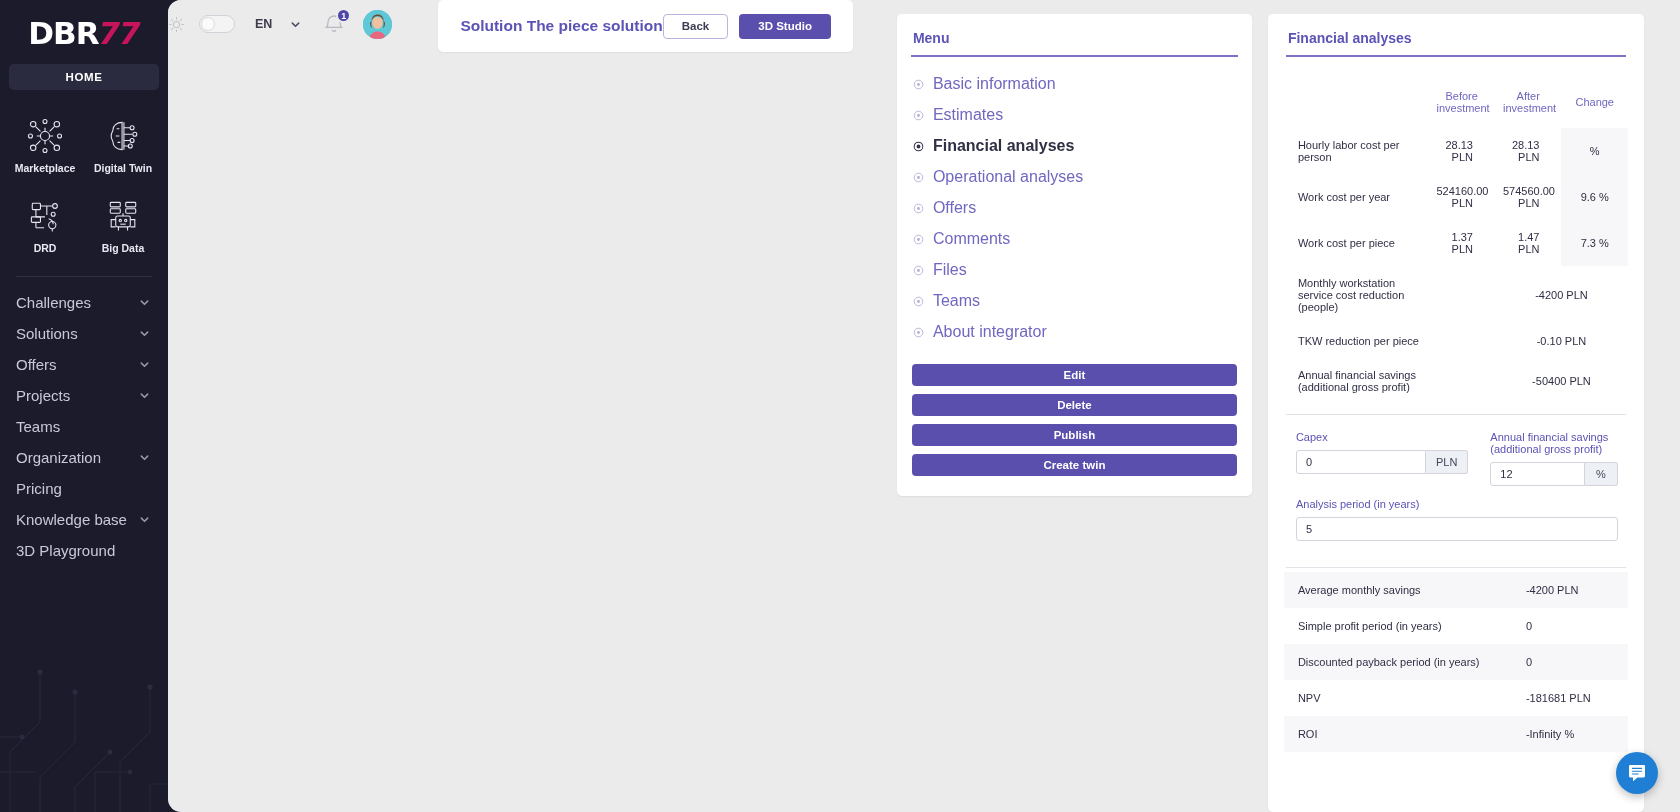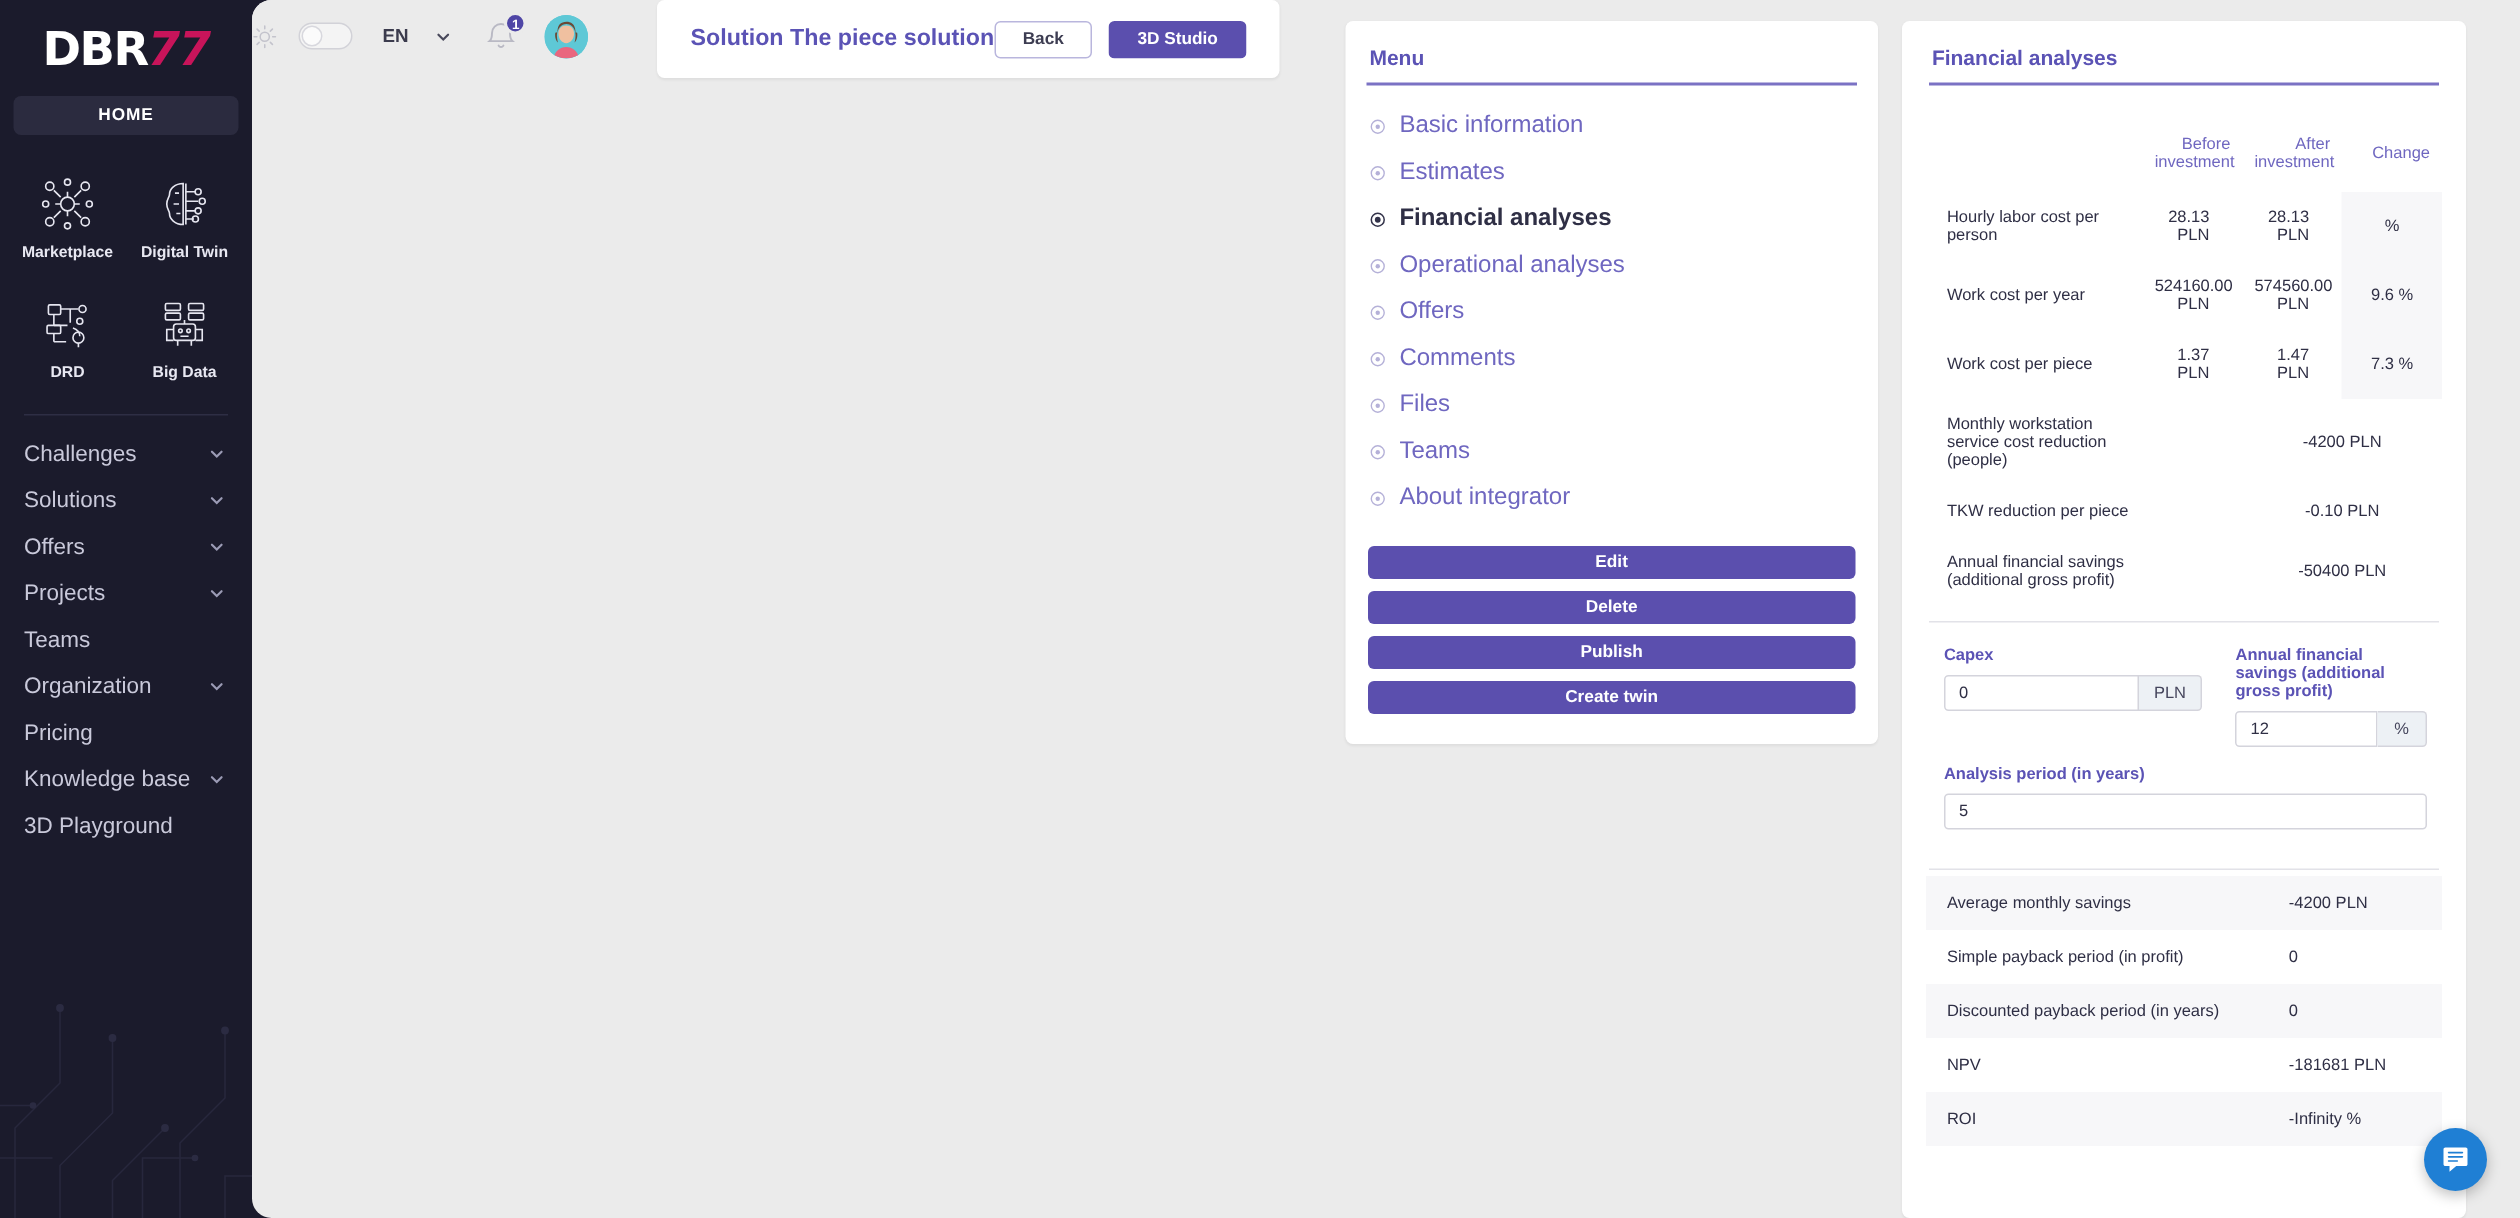--- a/index.html
+++ b/index.html
@@ -125,37 +125,37 @@
     font-size: 11.5px; font-weight: 700;
     display: flex; align-items: center; justify-content: center; cursor: pointer;
   }
 
   .fin-card { flex: 1; padding: 16px 16px 0 16px; display: flex; flex-direction: column;
               min-width: 0; overflow: hidden; }
   .fin-head { padding: 0 2px 9px 2px; }
 
   table.fin { width: 100%; border-collapse: collapse; table-layout: fixed; }
   table.fin th {
-    font-size: 11px; font-weight: 400; color: #6f67c0; text-align: right;
+    font-size: 11px; font-weight: 400; color: #6f67c0; text-align: center;
     padding: 12px 8px 14px 8px;
   }
   table.fin th.c-label { width: 42%; }
   table.fin th.c-num { width: 19.33%; }
   table.fin td { font-size: 11px; color: #2f2f45; padding: 11px 8px; }
   table.fin td.c-label { text-align: left; padding-left: 14px; }
   table.fin td.c-num { text-align: right; padding-right: 22px; }
   table.fin td.c-change { text-align: center; background: #f7f7f9; }
   table.fin tr.single td.span-val { text-align: center; font-size: 11px; color: #2f2f45; }
 
   .rule { height: 1px; background: #e2e2e8; margin: 10px 2px 0 2px; }
 
   
   .inputs { display: flex; flex-wrap: wrap; padding: 16px 10px 4px 12px; gap: 0 22px; }
   .field { margin-bottom: 12px; }
-  .field-label { font-size: 11px; font-weight: 700; color: #5b53b5; margin-bottom: 7px; }
+  .field-label { font-size: 11px; font-weight: 400; color: #5b53b5; margin-bottom: 7px; }
   .input-row { display: flex; align-items: stretch; }
   .inp {
     height: 24px; border: 1px solid #d4d4dc; border-radius: 3px;
     font-size: 11px; color: #2f2f45; padding: 0 9px;
     font-family: "Liberation Sans", sans-serif; background: #fff; outline: none;
   }
   .suffix {
     height: 24px; min-width: 33px; padding: 0 10px; border: 1px solid #d4d4dc; border-left: none;
     background: #edf1f5; color: #45455c; font-size: 11px;
     display: flex; align-items: center; justify-content: center;
@@ -545,21 +545,21 @@
         <div class="rule"></div>
 
         <div class="results">
           <table class="res">
             <tbody>
               <tr class="zebra">
                 <td class="r-label">Average monthly savings</td>
                 <td>-4200 PLN</td>
               </tr>
               <tr>
-                <td class="r-label">Simple payback period (in profit)</td>
+                <td class="r-label">Simple profit period (in years)</td>
                 <td>0</td>
               </tr>
               <tr class="zebra">
                 <td class="r-label">Discounted payback period (in years)</td>
                 <td>0</td>
               </tr>
               <tr>
                 <td class="r-label">NPV</td>
                 <td>-181681 PLN</td>
               </tr>

